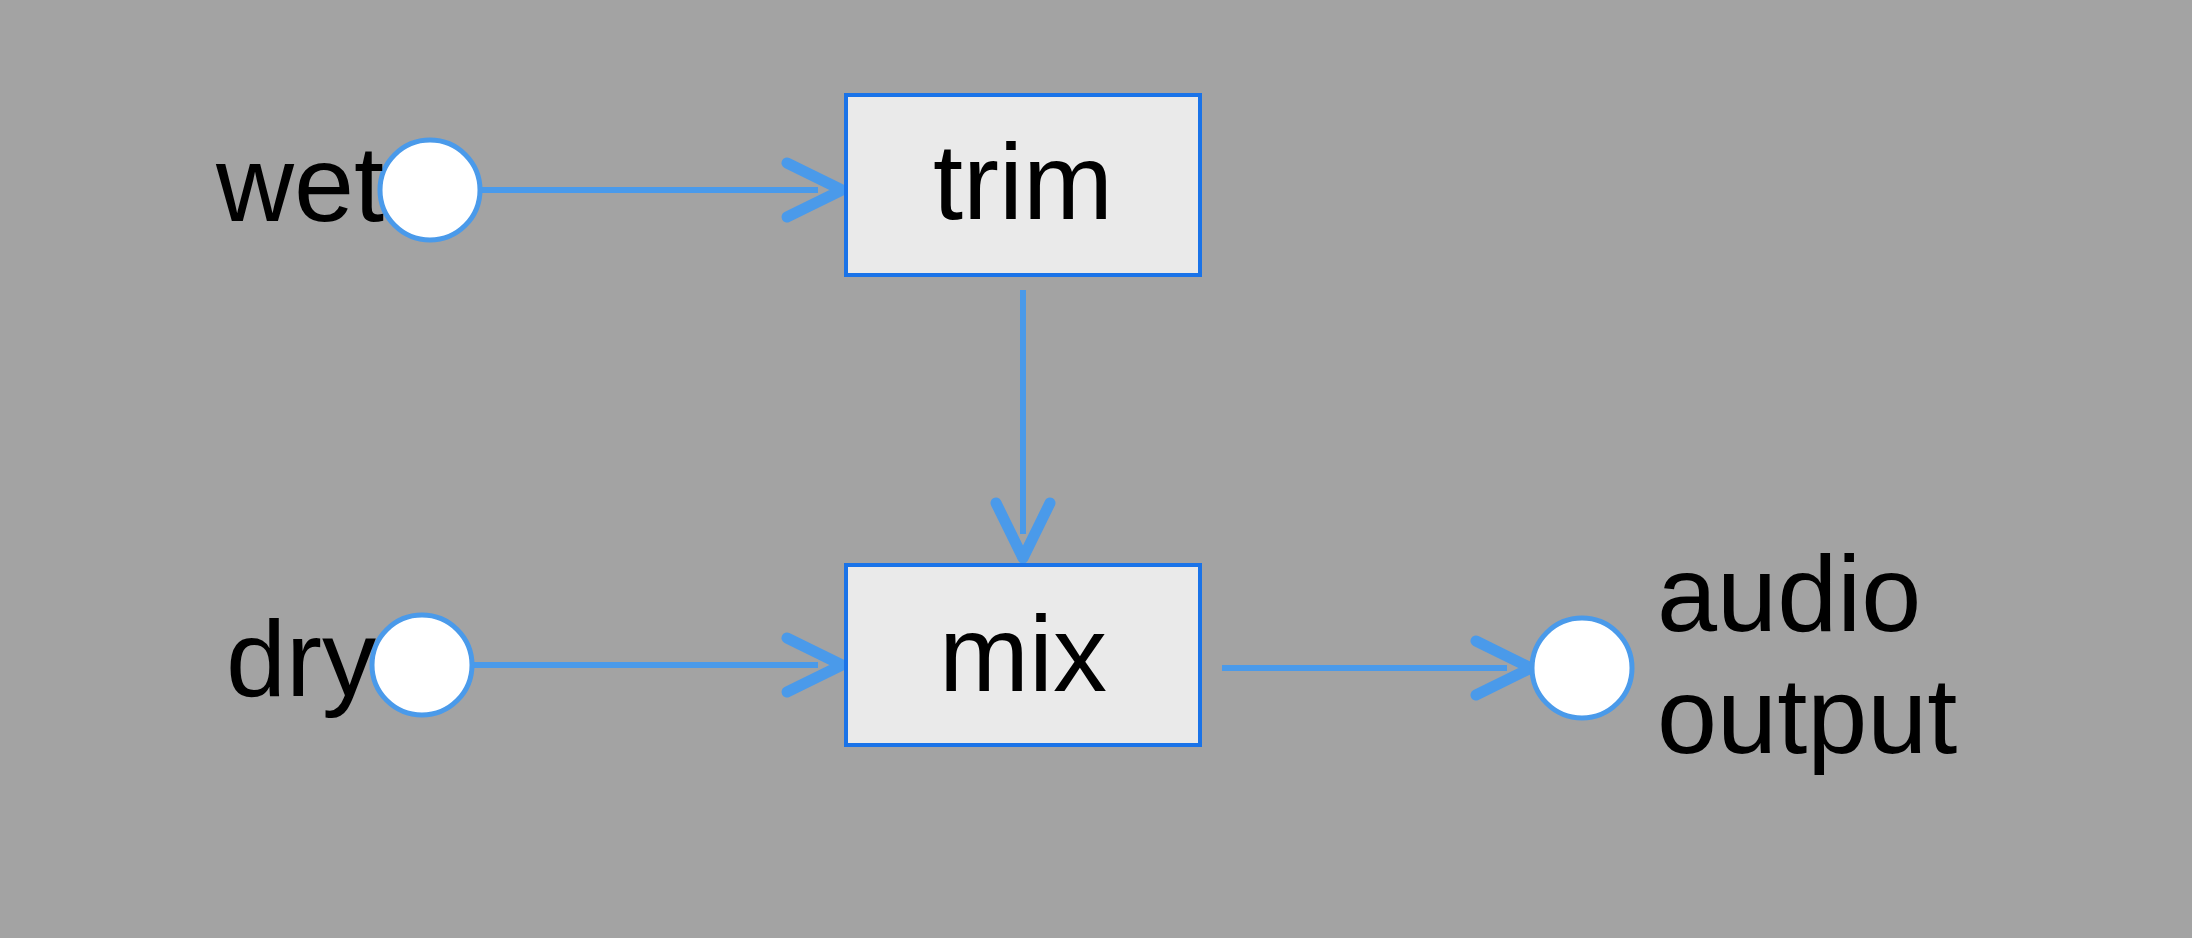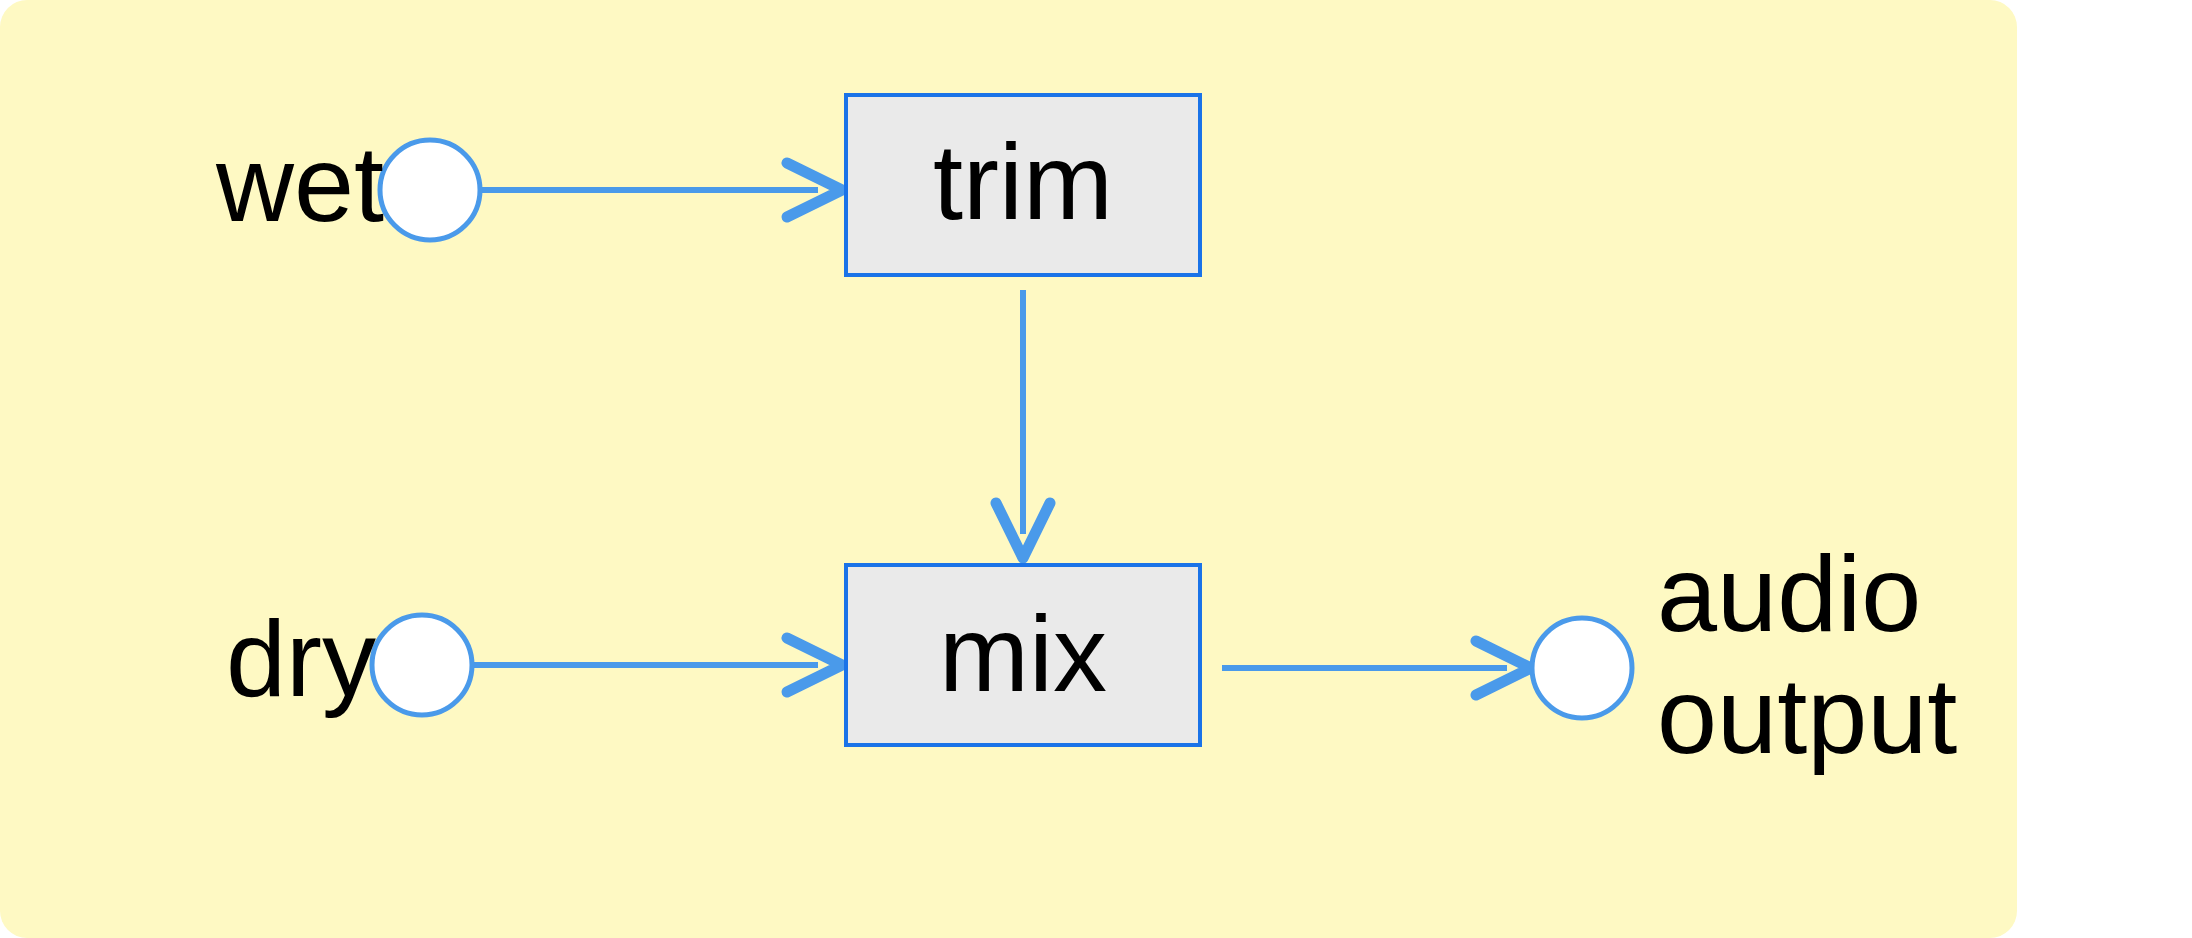--- a/index.html
+++ b/index.html
@@ -5,25 +5,24 @@
   html, body {
     margin: 0;
     padding: 0;
     background: #ffffff;
   }
   body {
     font-family: "Liberation Sans", sans-serif;
   }
   #diagram-root {
     position: relative;
-    width: 2017px;
+    width: 2192px;
     height: 938px;
-    background: #fef9c3;
+    background: #a3a3a3;
     overflow: hidden;
-    border-radius: 27px;
   }
   #diagram-svg {
     position: absolute;
     top: 0;
     left: 0;
     width: 2192px;
     height: 938px;
     display: block;
   }
   .node-box-rect {

